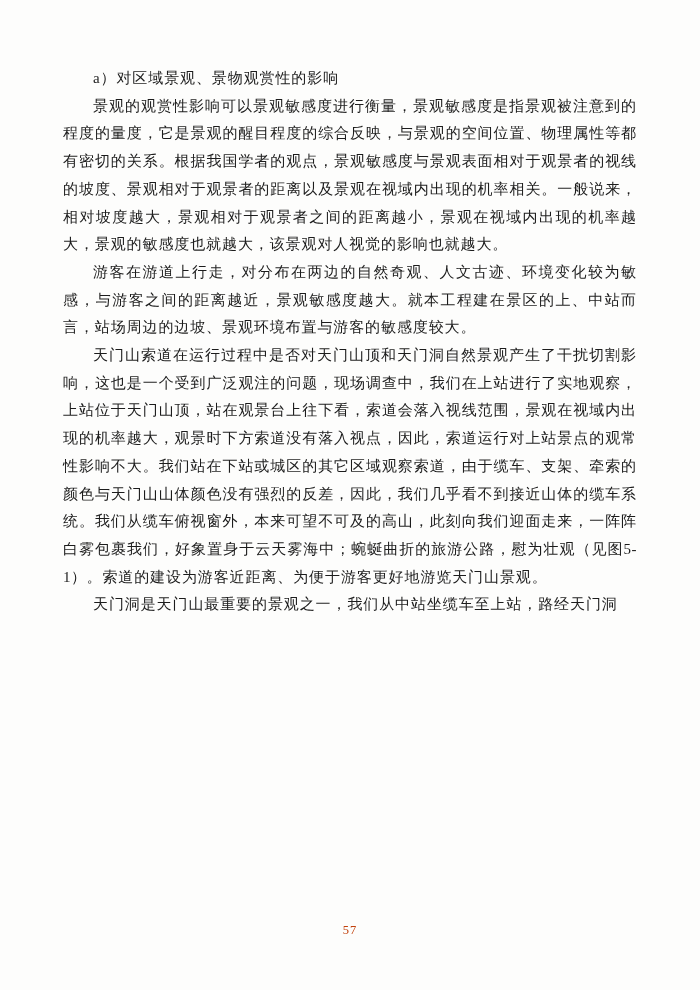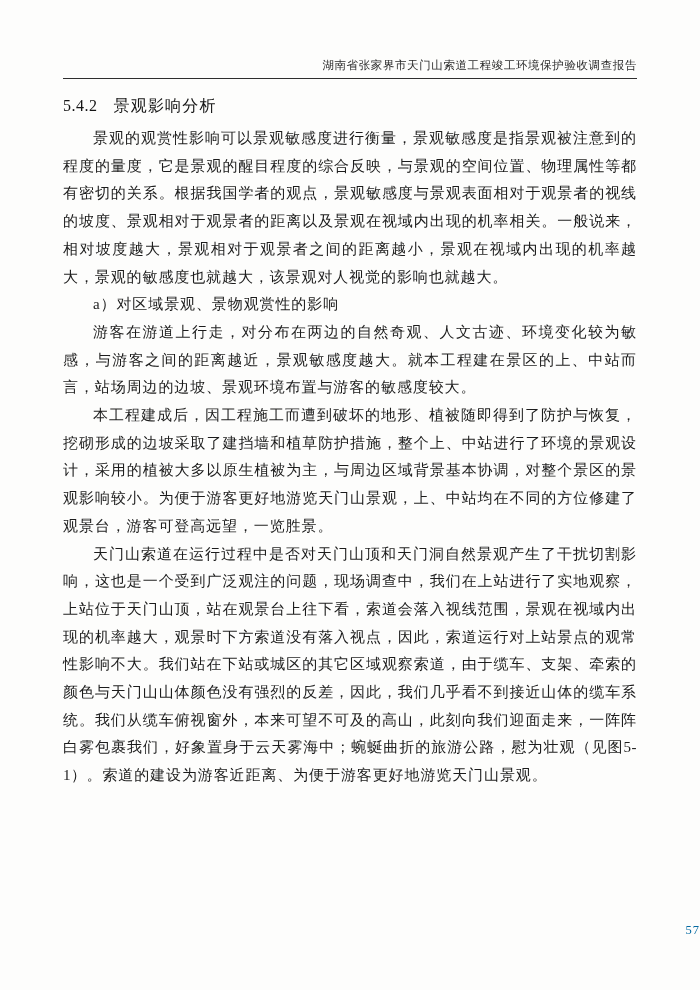--- a/index.html
+++ b/index.html
@@ -54,48 +54,44 @@
   }
   .figure-ref {
     font-weight: normal;
     letter-spacing: 0.5px;
   }
   .page-number {
     position: absolute;
     left: 0;
     bottom: 52px;
     width: 100%;
-    text-align: right;
+    text-align: center;
     font-size: 12.5px;
     letter-spacing: 1px;
-    color: #0369a1;
+    color: #c2410c;
   }
 </style>
 </head>
 <body>
 
 <div class="page">
 
-  <div class="running-header">湖南省张家界市天门山索道工程竣工环境保护验收调查报告</div>
 
-  <div class="section-heading">
-    <span class="section-number">5.4.2</span><span>景观影响分析</span>
-  </div>
 
   <div class="body-text">
 
 
+    <p>a）对区域景观、景物观赏性的影响</p>
+
     <p>景观的观赏性影响可以景观敏感度进行衡量，景观敏感度是指景观被注意到的程度的量度，它是景观的醒目程度的综合反映，与景观的空间位置、物理属性等都有密切的关系。根据我国学者的观点，景观敏感度与景观表面相对于观景者的视线的坡度、景观相对于观景者的距离以及景观在视域内出现的机率相关。一般说来，相对坡度越大，景观相对于观景者之间的距离越小，景观在视域内出现的机率越大，景观的敏感度也就越大，该景观对人视觉的影响也就越大。</p>
-
-    <p>a）对区域景观、景物观赏性的影响</p>
 
     <p>游客在游道上行走，对分布在两边的自然奇观、人文古迹、环境变化较为敏感，与游客之间的距离越近，景观敏感度越大。就本工程建在景区的上、中站而言，站场周边的边坡、景观环境布置与游客的敏感度较大。</p>
 
-    <p>本工程建成后，因工程施工而遭到破坏的地形、植被随即得到了防护与恢复，挖砌形成的边坡采取了建挡墙和植草防护措施，整个上、中站进行了环境的景观设计，采用的植被大多以原生植被为主，与周边区域背景基本协调，对整个景区的景观影响较小。为便于游客更好地游览天门山景观，上、中站均在不同的方位修建了观景台，游客可登高远望，一览胜景。</p>
 
     <p><span>天门山索道在运行过程中是否对天门山顶和天门洞自然景观产生了干扰切割影响，这也是一个受到广泛观注的问题，现场调查中，我们在上站进行了实地观察，上站位于天门山顶，站在观景台上往下看，索道会落入视线范围，景观在视域内出现的机率越大，观景时下方索道没有落入视点，因此，索道运行对上站景点的观常性影响不大。我们站在下站或城区的其它区域观察索道，由于缆车、支架、牵索的颜色与天门山山体颜色没有强烈的反差，因此，我们几乎看不到接近山体的缆车系统。我们从缆车俯视窗外，本来可望不可及的高山，此刻向我们迎面走来，一阵阵白雾包裹我们，好象置身于云天雾海中；蜿蜒曲折的旅游公路，慰为壮观（见图</span><span class="figure-ref">5-1）</span><span>。索道的建设为游客近距离、为便于游客更好地游览天门山景观。</span></p>
 
+    <p>天门洞是天门山最重要的景观之一，我们从中站坐缆车至上站，路经天门洞</p>
 
   </div>
 
   <div class="page-number">57</div>
 
 </div>
 
 </body></html>

